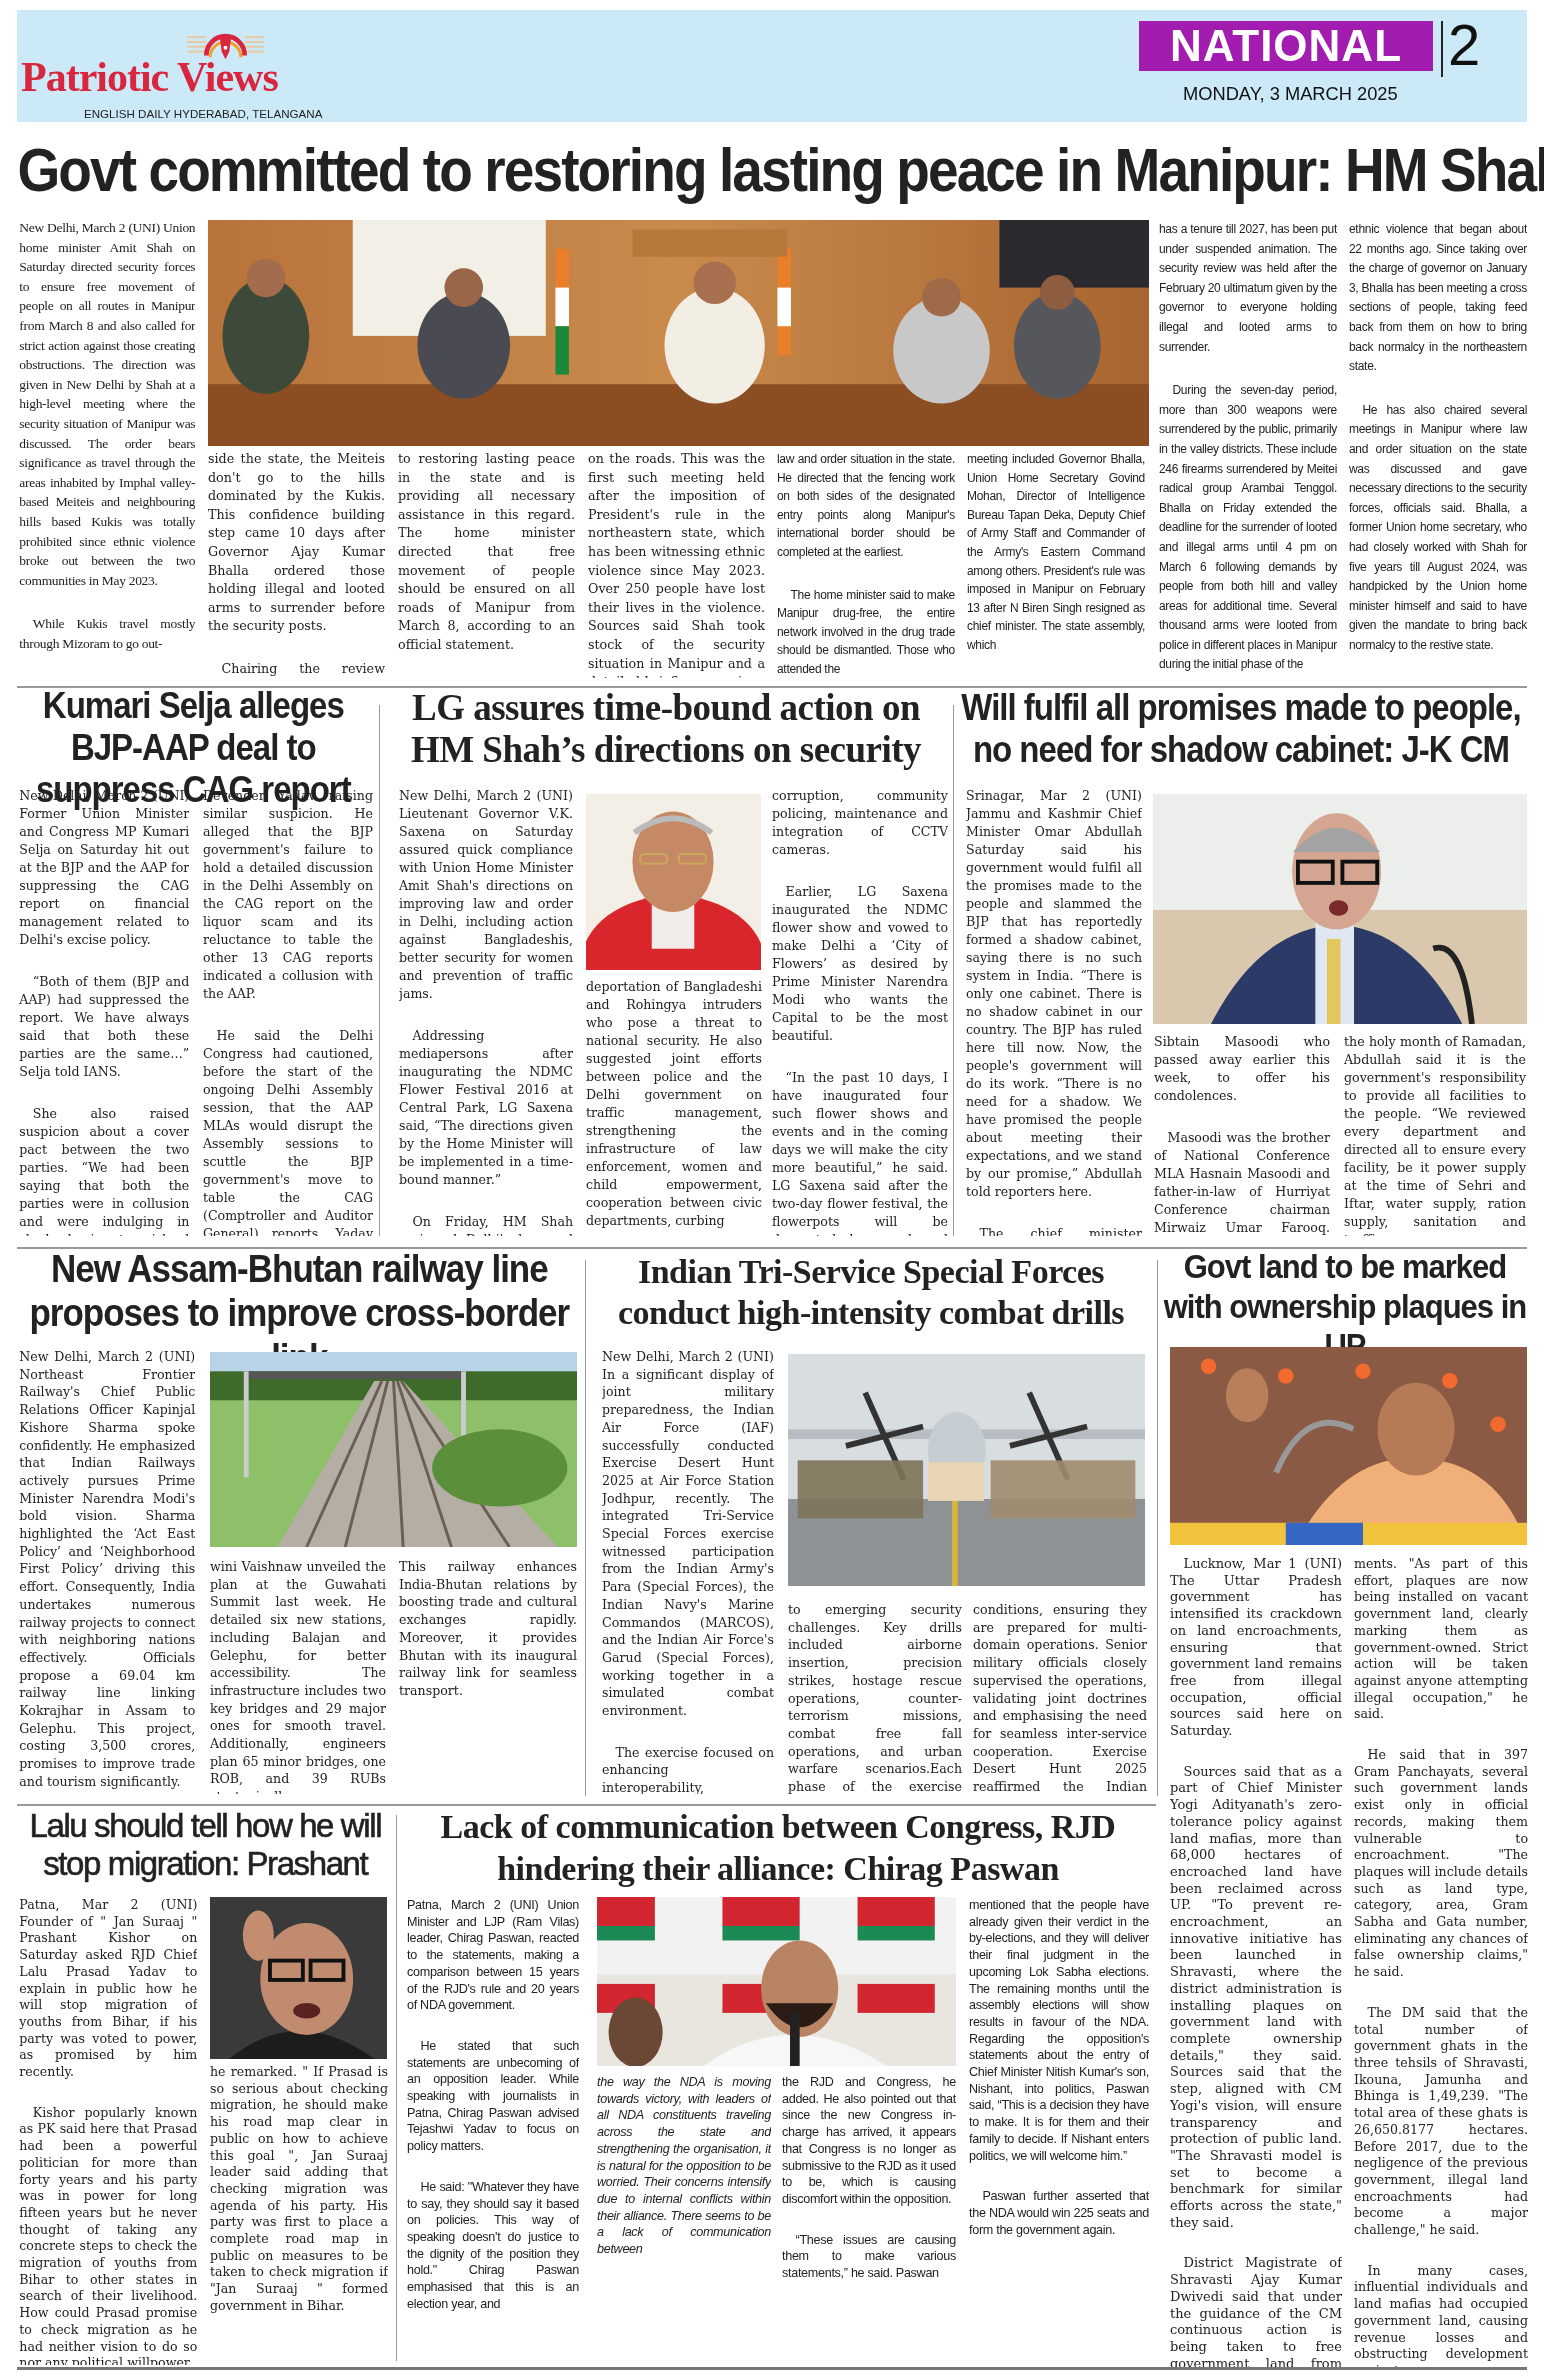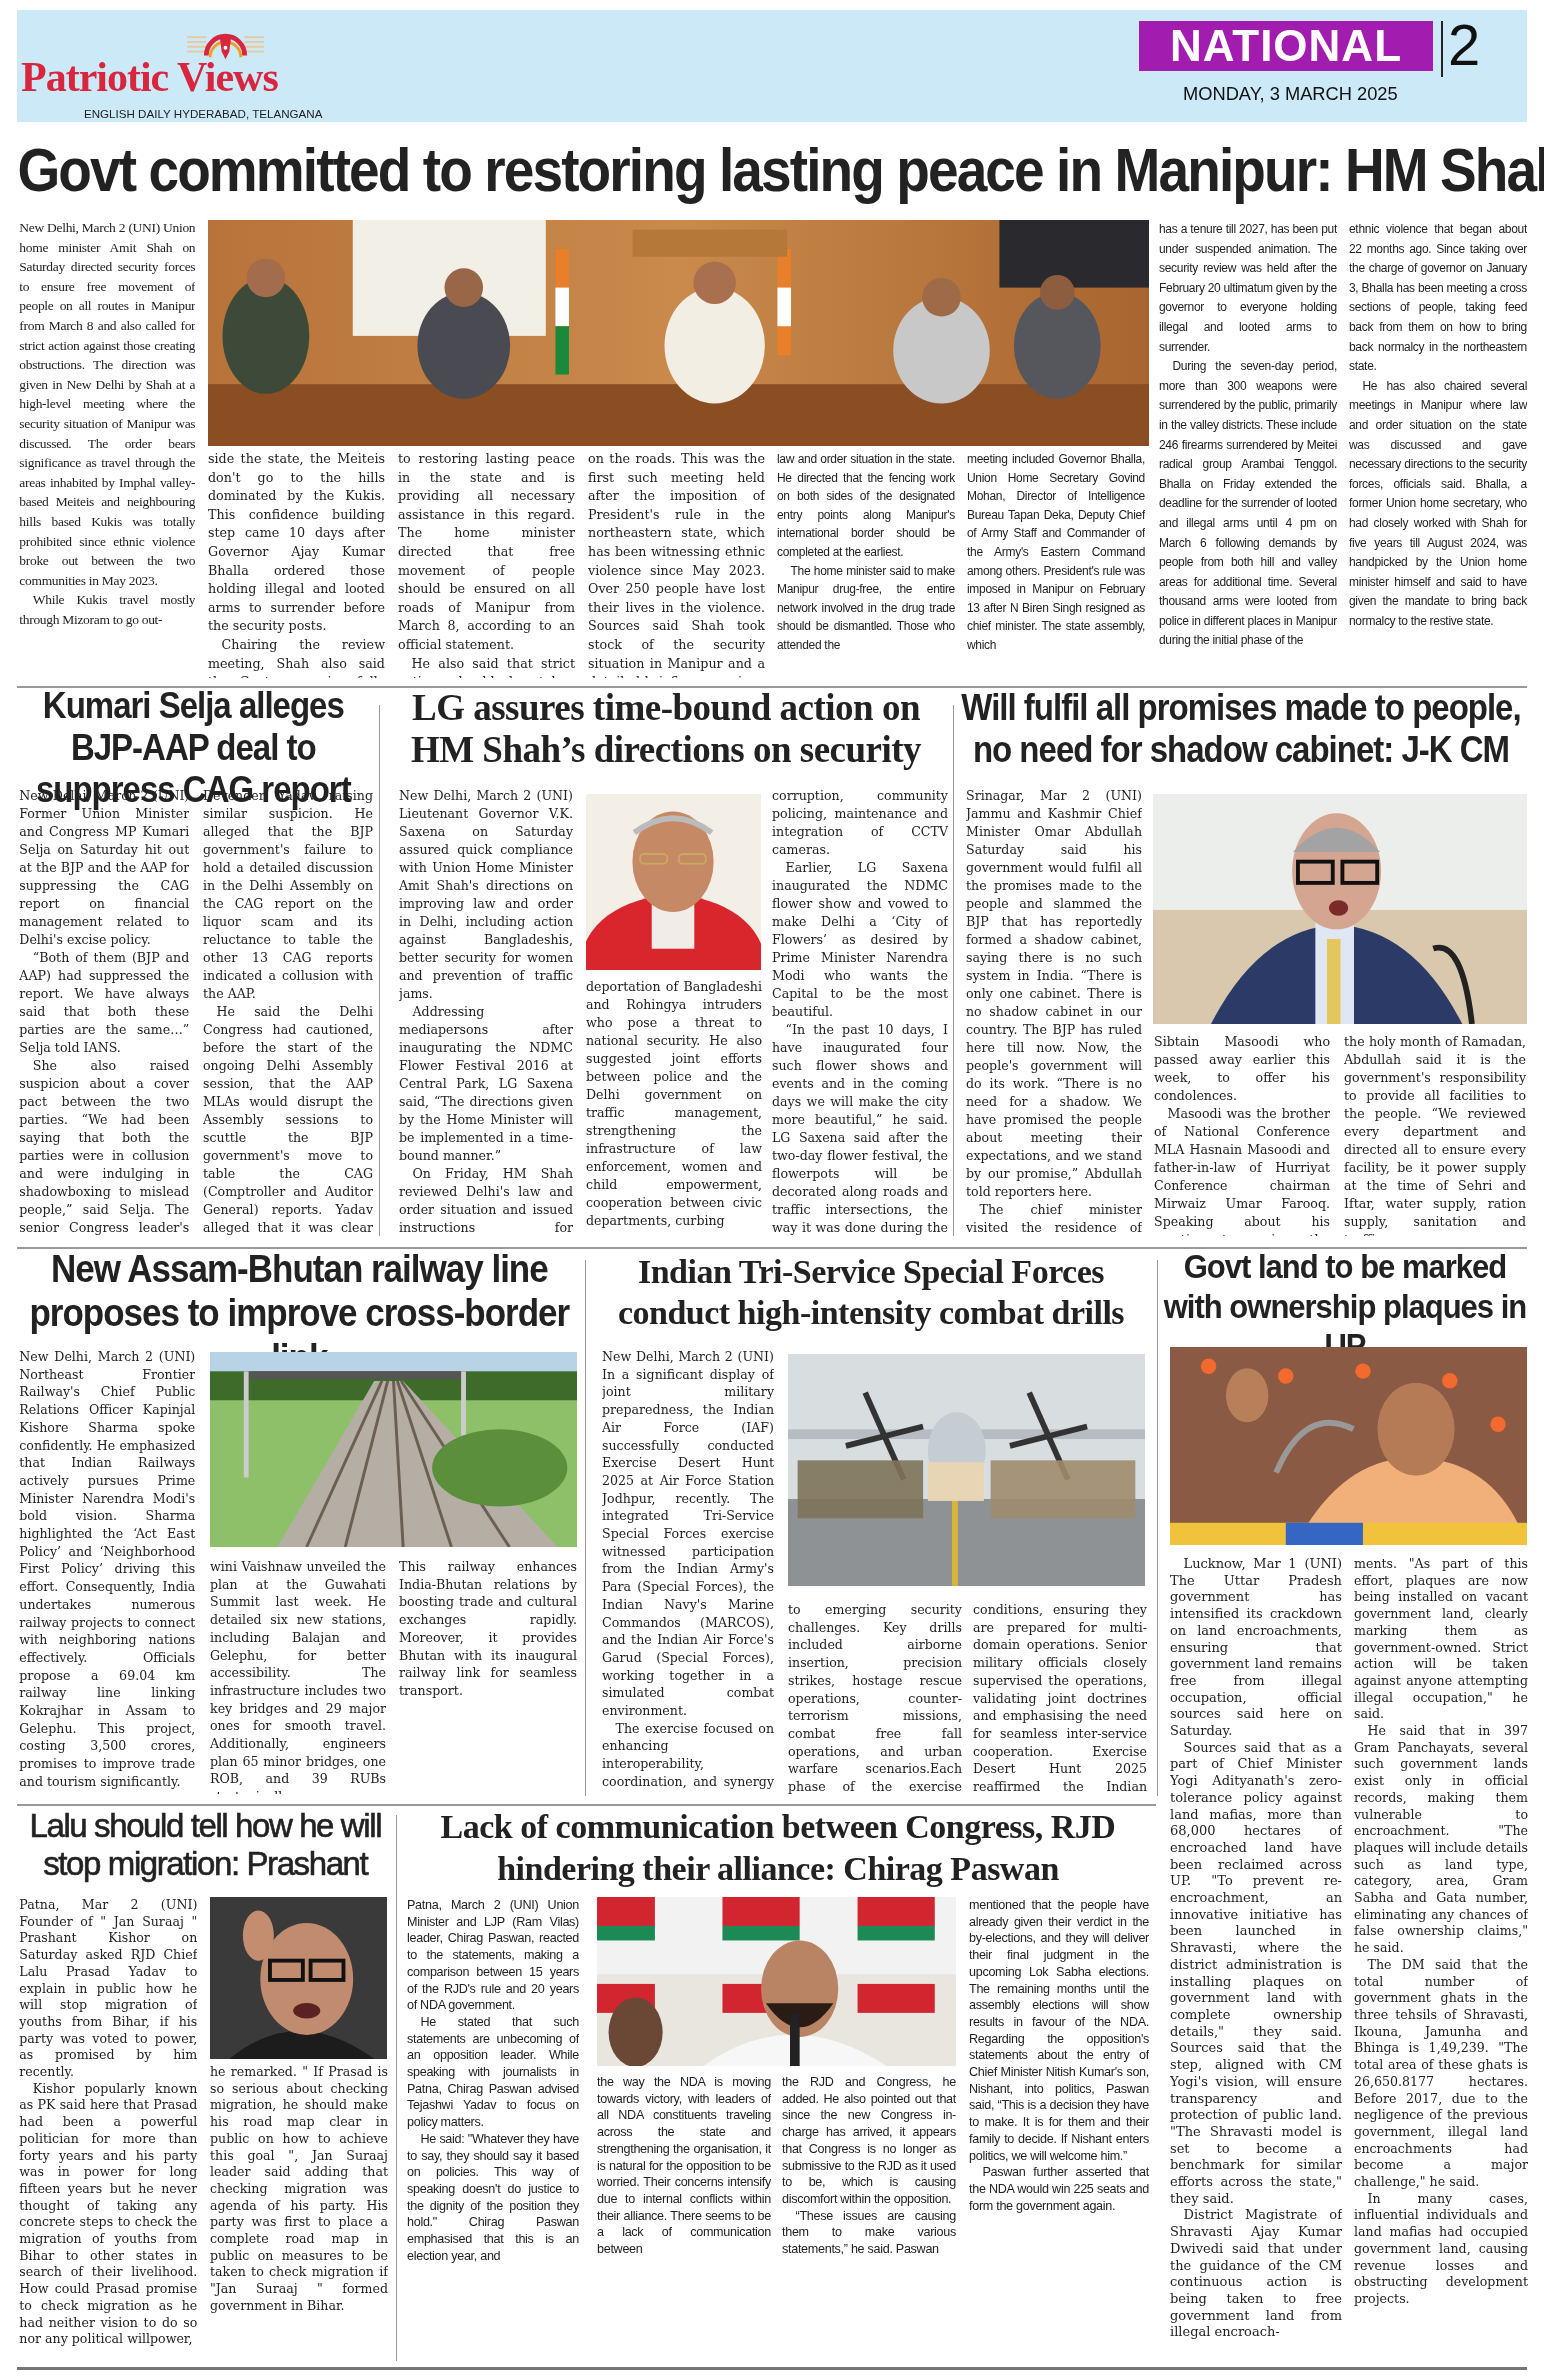--- a/index.html
+++ b/index.html
@@ -10,21 +10,21 @@
   .logo-text{position:absolute;left:0;top:39px;font-family:Liberation Serif, serif;font-weight:bold;font-size:42px;color:#d8263f;letter-spacing:-1px;white-space:nowrap;}
   .logo-sub{position:absolute;left:63px;top:93px;font-family:"Liberation Sans",sans-serif;font-size:11.6px;color:#222;white-space:nowrap;}
   .logo-icon{position:absolute;left:164px;top:3.9px;width:81px;height:48px;}
   .section-box{left:1139px;top:21px;width:294px;height:50px;background:#a21caf;color:#fff;font-family:"Liberation Sans",sans-serif;font-weight:bold;font-size:44px;line-height:50px;text-align:center;letter-spacing:1px;}
   .page-sep{left:1441px;top:21px;width:1.9px;height:56px;background:#222;}
   .page-num{left:1448px;top:13.5px;font-family:"Liberation Sans",sans-serif;font-size:58px;line-height:62px;color:#111;}
   .date{left:1183px;top:83px;font-family:"Liberation Sans",sans-serif;font-size:18.3px;color:#111;white-space:nowrap;}
   .headline-main{left:17.4px;top:135px;width:1510px;text-align:center;font-family:"Liberation Sans",sans-serif;font-weight:bold;font-size:55px;line-height:70px;color:#222;letter-spacing:-1.9px;transform:scaleY(1.12);white-space:nowrap;}
   .col{position:absolute;font-size:12.7px;line-height:18.6px;text-align:justify;hyphens:auto;overflow:hidden;}
   .col p{margin:0;text-indent:0;}
-  .col p+p{text-indent:13.5px;}
+  .col p+p{text-indent:13.5px;margin-top:24px;}
   .cond{font-family:"Liberation Sans",sans-serif;font-size:12px;letter-spacing:-0.3px;}
   .hl{position:absolute;text-align:center;font-weight:bold;color:#222;line-height:1.15;}
   .hl-sans{font-family:"Liberation Sans",sans-serif;letter-spacing:-1px;}
   .hl-serif{font-family:"Liberation Serif",serif;letter-spacing:-0.5px;}
   .hrule{position:absolute;height:1.9px;background:#999;}
   .vrule{position:absolute;width:1px;background:#999;}
   .photo{position:absolute;overflow:hidden;}
   .photo svg{width:100%;height:100%;display:block;}
   .bottom-rule{left:17.4px;top:2367px;width:1510px;height:2.9px;background:#777;}
 </style>
@@ -321,21 +321,21 @@
     <rect x="0" y="90" width="60" height="30" fill="#d12630"></rect>
       <rect x="130" y="90" width="80" height="30" fill="#d12630"></rect>
       <rect x="270" y="90" width="80" height="30" fill="#d12630"></rect>
     <path d="M110 175 Q200 110 300 175 Z" fill="#f7f7f7"></path>
     <ellipse cx="210" cy="95" rx="40" ry="50" fill="#b98463"></ellipse>
     <path d="M175 110 Q210 160 245 110" fill="#2a1c14"></path>
     <rect x="200" y="120" width="10" height="55" fill="#222"></rect>
     <ellipse cx="40" cy="140" rx="28" ry="36" fill="#6b4736"></ellipse>
   </svg>
 </div>
-<div class="col cond" style="left:597px;top:2074px;width:174px;height:292px;font-size:12.6px;line-height:16.7px;">
+<div class="col cond" style="left:597px;top:2074px;width:174px;height:292px;font-size:12.6px;line-height:16.7px;font-style:italic;">
   <p>the way the NDA is moving towards victory, with leaders of all NDA constituents traveling across the state and strengthening the organisation, it is natural for the opposition to be worried. Their concerns intensify due to internal conflicts within their alliance. There seems to be a lack of communication between</p>
 </div>
 <div class="col cond" style="left:782px;top:2074px;width:174px;height:292px;font-size:12.6px;line-height:16.7px;">
   <p>the RJD and Congress, he added. He also pointed out that since the new Congress in-charge has arrived, it appears that Congress is no longer as submissive to the RJD as it used to be, which is causing discomfort within the opposition.</p>
   <p>“These issues are causing them to make various statements,” he said. Paswan</p>
 </div>
 <div class="col cond" style="left:969px;top:1897px;width:180px;height:468px;font-size:12.6px;line-height:16.7px;">
   <p>mentioned that the people have already given their verdict in the by-elections, and they will deliver their final judgment in the upcoming Lok Sabha elections. The remaining months until the assembly elections will show results in favour of the NDA. Regarding the opposition's statements about the entry of Chief Minister Nitish Kumar's son, Nishant, into politics, Paswan said, “This is a decision they have to make. It is for them and their family to decide. If Nishant enters politics, we will welcome him.”</p>
   <p>Paswan further asserted that the NDA would win 225 seats and form the government again.</p>
 </div>

